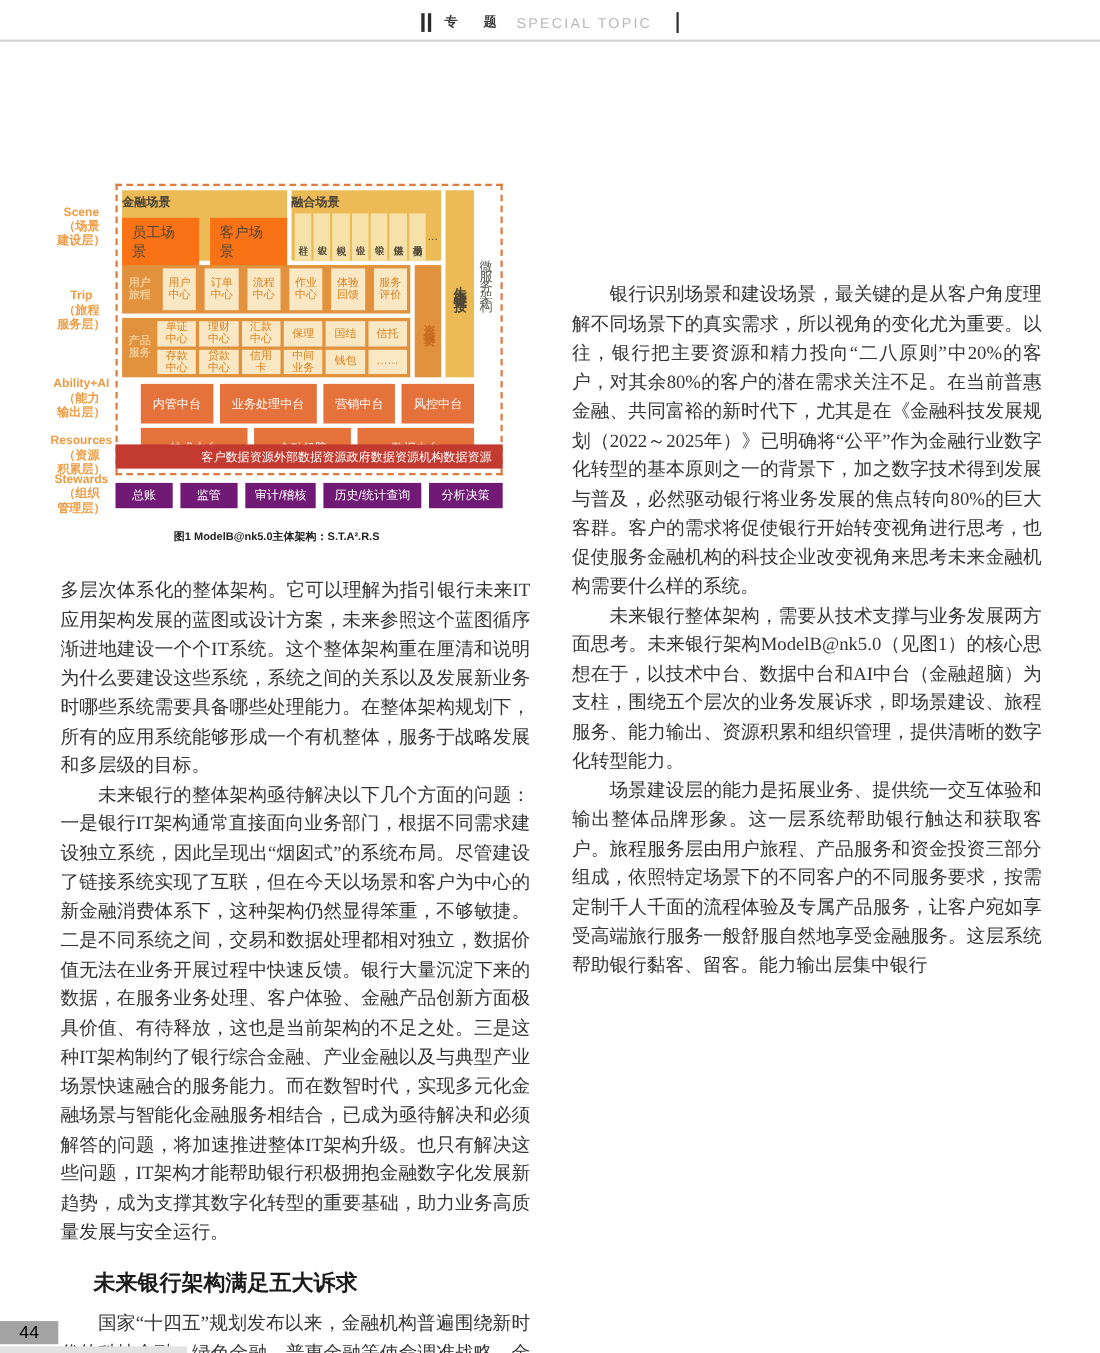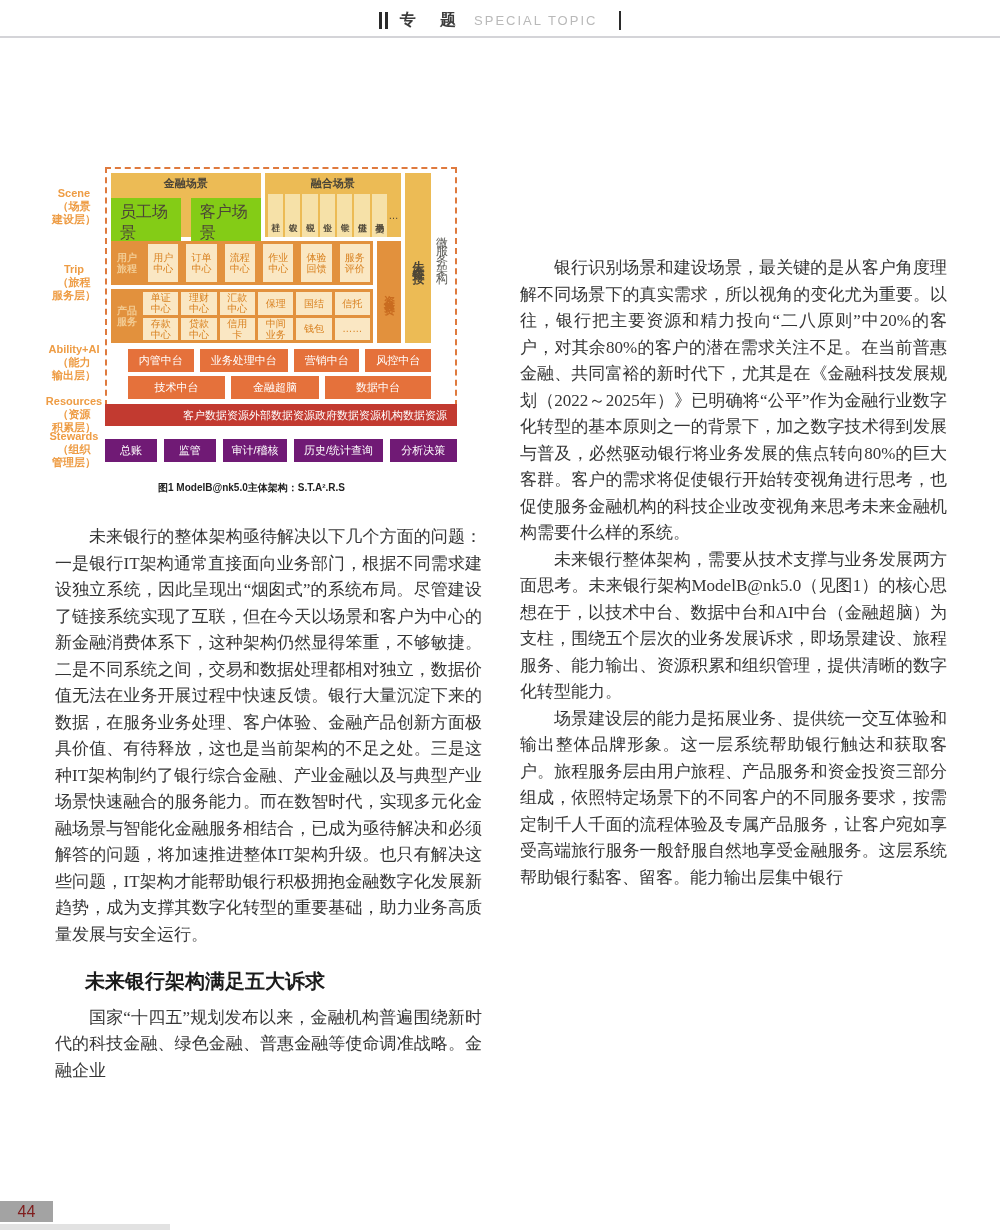--- a/index.html
+++ b/index.html
@@ -8,39 +8,39 @@
     font-family:"Liberation Sans","DejaVu Sans",sans-serif;
     -webkit-font-smoothing:antialiased;
   }
   
   .page-header{
     position:absolute;top:6px;left:0;width:1000px;height:28px;
     display:flex;align-items:center;justify-content:center;gap:12px;
   }
   .dbl-bars{display:flex;gap:3px;align-items:center;}
   .dbl-bars i{display:block;width:3px;height:17px;background:#2b2b2b;}
-  .hdr-zh{font-size:16px;color:#3c3c3c;letter-spacing:10px;font-weight:bold;}
+  .hdr-zh{font-size:12px;color:#3c3c3c;letter-spacing:10px;font-weight:bold;}
   .hdr-en{font-size:13px;color:#b9b9b9;letter-spacing:2px;margin-left:-4px;}
   .one-bar{display:block;width:2px;height:19px;background:#2b2b2b;margin-left:10px;}
   .top-hairline{position:absolute;top:36px;left:0;width:1000px;height:2px;background:#d4d4d8;}
 
   
   .diagram{position:absolute;left:45px;top:167px;width:413px;height:300px;font-family:"Liberation Sans","DejaVu Sans",sans-serif;}
   .layer-label{position:absolute;left:0;width:58px;text-align:center;color:#ee9c44;font-size:11px;line-height:13px;white-space:pre-line;font-weight:bold;}
   .dashed-box{position:absolute;left:60px;top:0;width:352px;border:2px dashed #df7a3e;box-sizing:border-box;padding:4px 24px 5px 4px;}
   .upper{display:flex;gap:4px;}
   .left-stack{flex:1;min-width:0;}
   .scene-row{display:flex;gap:4px;height:64px;}
   .gold{background:#ecbb55;}
   .scene-block{display:flex;flex-direction:column;padding-top:3px;box-sizing:border-box;}
   .scene-finance{flex:1.12;}
   .scene-fusion{flex:1.02;}
-  .scene-title{text-align:center;font-size:11px;color:#4c4537;font-weight:bold;font-family:Liberation Mono, monospace;}
+  .scene-title{font-size:11px;color:#4c4537;font-weight:bold;font-family:Liberation Mono, monospace;}
   .scene-items{display:flex;justify-content:center;gap:10px;margin-top:7px;}
-  .scene-items span{background:#84cc16;color:#4c4537;font-size:16px;padding:4px 9px;}
+  .scene-items span{background:#f97316;color:#4c4537;font-size:13px;padding:4px 9px;}
   .fusion-cols{display:flex;gap:2px;padding:0 3px;margin-top:3px;flex:1;align-items:stretch;}
   .fusion-cols .vcol{flex:1;background:#f6e1a8;writing-mode:vertical-rl;font-size:9px;line-height:9px;
     display:flex;align-items:center;justify-content:center;color:#4c4537;}
   .fusion-more{width:9px;display:flex;align-items:center;justify-content:center;font-size:10px;color:#4c4537;}
   .trip-wrap{display:flex;gap:4px;height:102px;margin-top:4px;}
   .trip-main{flex:1;display:flex;flex-direction:column;gap:4px;min-width:0;}
   .orange{background:#e2913d;}
   .journey-row{display:flex;gap:8px;padding:3px;box-sizing:border-box;height:44px;}
   .trip-label{width:26px;flex:none;color:#f2cb92;font-size:10px;line-height:11px;white-space:pre-line;
     display:flex;align-items:center;justify-content:center;text-align:center;font-weight:bold;}
@@ -48,21 +48,21 @@
     display:flex;align-items:center;justify-content:center;text-align:center;}
   .journey-row .cream-cell{flex:1;}
   .product-row{display:flex;gap:3px;padding:3px;box-sizing:border-box;height:54px;}
   .product-grid{flex:1;display:grid;grid-template-columns:repeat(6,1fr);grid-template-rows:1fr 1fr;gap:3px;min-width:0;}
   .fund-bar{width:24px;flex:none;display:flex;align-items:center;justify-content:center;
     writing-mode:vertical-rl;color:#c96c20;font-size:11px;letter-spacing:3px;font-weight:bold;}
   .eco-bar{width:26px;flex:none;height:170px;display:flex;align-items:center;justify-content:center;
     writing-mode:vertical-rl;color:#4c4537;font-size:12px;letter-spacing:4px;font-weight:bold;}
   .micro-label{position:absolute;right:5px;top:58px;writing-mode:vertical-rl;color:#5a5a55;
     font-size:12px;letter-spacing:9px;}
-  .ability-row{display:flex;gap:6px;height:23px;margin-top:6px;padding-left:17px;}
+  .ability-row{display:flex;gap:6px;height:36px;margin-top:6px;padding-left:17px;}
   .ability-row.r2{margin-top:4px;}
   .ability-box{background:#e5713b;color:#fff;font-size:11px;display:flex;align-items:center;justify-content:center;}
   .res-bar{position:absolute;left:60px;top:237px;width:352px;height:22px;background:#c23a30;
     display:flex;align-items:center;justify-content:flex-end;padding:0 10px;box-sizing:border-box;}
   .res-bar span{color:#fff;font-size:11px;}
   .stew-row{position:absolute;left:60px;top:272px;width:352px;height:23px;display:flex;gap:7px;}
   .stew-box{background:#701a75;color:#fff;font-size:11px;display:flex;align-items:center;justify-content:center;}
   .fig-caption{position:absolute;left:45px;top:481px;width:413px;text-align:center;
     font-size:10px;font-weight:bold;color:#222;}
 
@@ -71,21 +71,21 @@
     font-size:17px;line-height:26.5px;color:#353535;text-align:justify;}
   .col-left{left:55px;top:524px;}
   .col-right{left:520px;top:255px;}
   .para{margin:0;text-indent:2em;}
   .para.noindent{text-indent:0;}
   .sec-heading{font-family:"Liberation Serif","DejaVu Serif",serif;font-size:20px;font-weight:bold;
     color:#1b1b1b;margin:20px 0 10px 0;text-indent:1.5em;}
 
   
   .page-num{position:absolute;left:0;top:1201px;width:53px;height:21px;background:#a3a3a3;
-    color:#7f1d1d;font-size:16px;display:flex;align-items:center;justify-content:center;
+    color:#000000;font-size:16px;display:flex;align-items:center;justify-content:center;
     font-family:"Liberation Sans","DejaVu Sans",sans-serif;}
   .bottom-strip{position:absolute;left:0;top:1224px;width:170px;height:6px;background:#e2e2e2;}
 </style>
 </head>
 <body>
 
 <div class="page-header">
   <span class="dbl-bars">
       <i></i>
       <i></i>
@@ -219,20 +219,21 @@
     <div class="stew-box" style="flex:1">监管</div>
     <div class="stew-box" style="flex:1.25">审计/稽核</div>
     <div class="stew-box" style="flex:1.7">历史/统计查询</div>
     <div class="stew-box" style="flex:1.3">分析决策</div>
   </div>
 </div>
 
 <div class="fig-caption">图1 ModelB@nk5.0主体架构：S.T.A².R.S</div>
 
 <div class="col col-left">
+  <p class="para noindent">多层次体系化的整体架构。它可以理解为指引银行未来IT应用架构发展的蓝图或设计方案，未来参照这个蓝图循序渐进地建设一个个IT系统。这个整体架构重在厘清和说明为什么要建设这些系统，系统之间的关系以及发展新业务时哪些系统需要具备哪些处理能力。在整体架构规划下，所有的应用系统能够形成一个有机整体，服务于战略发展和多层级的目标。</p>
   <p class="para">未来银行的整体架构亟待解决以下几个方面的问题：一是银行IT架构通常直接面向业务部门，根据不同需求建设独立系统，因此呈现出“烟囱式”的系统布局。尽管建设了链接系统实现了互联，但在今天以场景和客户为中心的新金融消费体系下，这种架构仍然显得笨重，不够敏捷。二是不同系统之间，交易和数据处理都相对独立，数据价值无法在业务开展过程中快速反馈。银行大量沉淀下来的数据，在服务业务处理、客户体验、金融产品创新方面极具价值、有待释放，这也是当前架构的不足之处。三是这种IT架构制约了银行综合金融、产业金融以及与典型产业场景快速融合的服务能力。而在数智时代，实现多元化金融场景与智能化金融服务相结合，已成为亟待解决和必须解答的问题，将加速推进整体IT架构升级。也只有解决这些问题，IT架构才能帮助银行积极拥抱金融数字化发展新趋势，成为支撑其数字化转型的重要基础，助力业务高质量发展与安全运行。</p>
   <h2 class="sec-heading">未来银行架构满足五大诉求</h2>
   <p class="para">国家“十四五”规划发布以来，金融机构普遍围绕新时代的科技金融、绿色金融、普惠金融等使命调准战略。金融企业</p>
 </div>
 
 <div class="col col-right">
   <p class="para">银行识别场景和建设场景，最关键的是从客户角度理解不同场景下的真实需求，所以视角的变化尤为重要。以往，银行把主要资源和精力投向“二八原则”中20%的客户，对其余80%的客户的潜在需求关注不足。在当前普惠金融、共同富裕的新时代下，尤其是在《金融科技发展规划（2022～2025年）》已明确将“公平”作为金融行业数字化转型的基本原则之一的背景下，加之数字技术得到发展与普及，必然驱动银行将业务发展的焦点转向80%的巨大客群。客户的需求将促使银行开始转变视角进行思考，也促使服务金融机构的科技企业改变视角来思考未来金融机构需要什么样的系统。</p>
   <p class="para">未来银行整体架构，需要从技术支撑与业务发展两方面思考。未来银行架构ModelB@nk5.0（见图1）的核心思想在于，以技术中台、数据中台和AI中台（金融超脑）为支柱，围绕五个层次的业务发展诉求，即场景建设、旅程服务、能力输出、资源积累和组织管理，提供清晰的数字化转型能力。</p>
   <p class="para">场景建设层的能力是拓展业务、提供统一交互体验和输出整体品牌形象。这一层系统帮助银行触达和获取客户。旅程服务层由用户旅程、产品服务和资金投资三部分组成，依照特定场景下的不同客户的不同服务要求，按需定制千人千面的流程体验及专属产品服务，让客户宛如享受高端旅行服务一般舒服自然地享受金融服务。这层系统帮助银行黏客、留客。能力输出层集中银行</p>
 </div>

